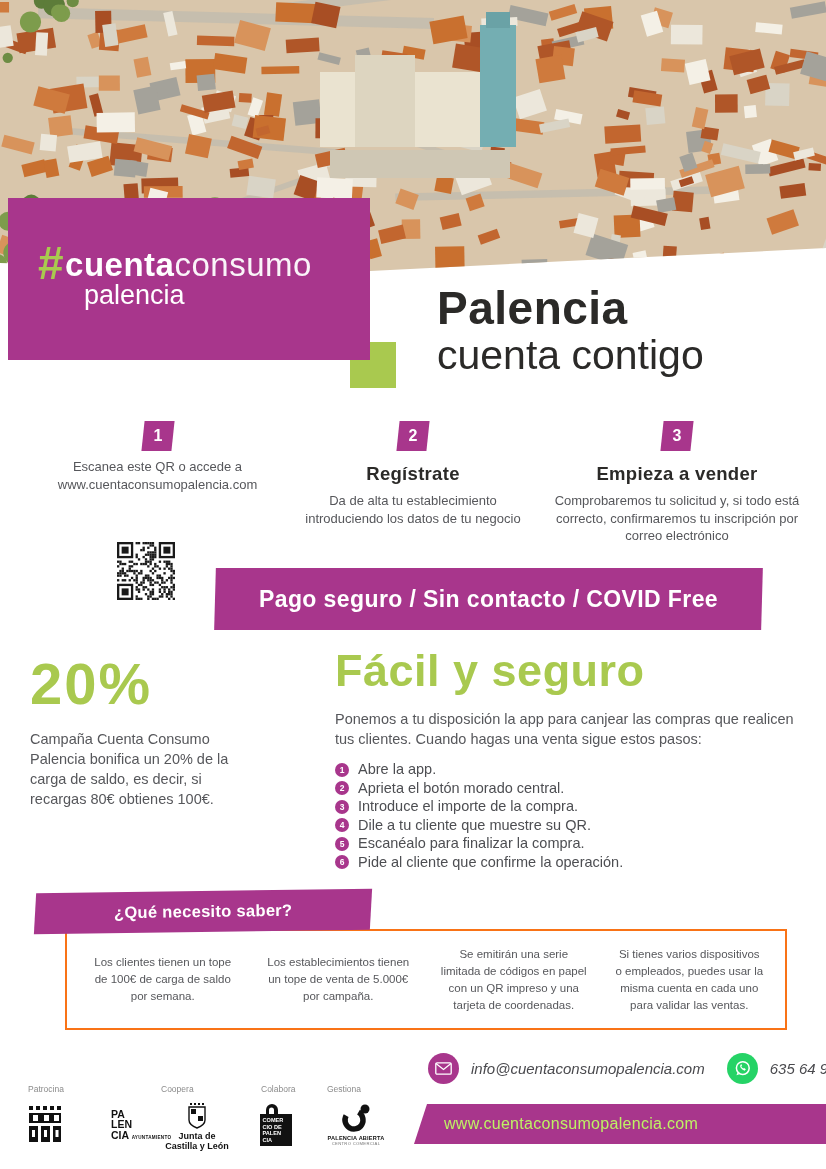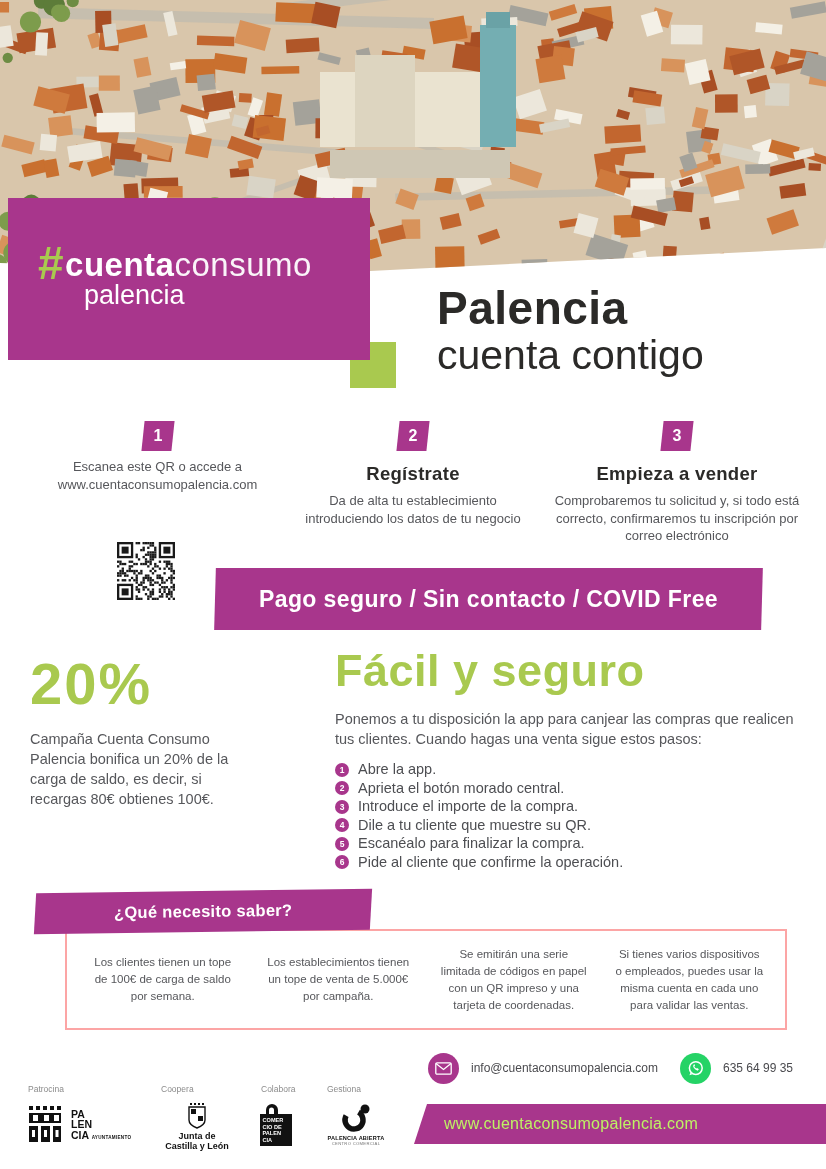--- a/index.html
+++ b/index.html
@@ -55,36 +55,36 @@
   .howto .intro{margin:12px 0 0 0;font-size:14.5px;line-height:20px;color:#56575b;width:460px;}
   .howto ol{list-style:none;margin:13px 0 0 0;padding:0;}
   .howto li{display:flex;align-items:center;margin-bottom:3.5px;font-size:14.5px;color:#4d4e52;line-height:15px;}
   .howto .num{flex:0 0 14px;width:14px;height:14px;border-radius:50%;background:#a8368c;color:#fff;
               font-size:8.5px;font-weight:bold;text-align:center;line-height:14px;margin-right:9px;}
 
   
   .faq-banner{position:absolute;left:35px;top:891px;width:336px;height:41px;background:#a8368c;z-index:3;
               transform:rotate(-.8deg) skewX(-4deg);display:flex;align-items:center;justify-content:center;}
   .faq-banner span{transform:skewX(4deg);color:#fff;font-weight:bold;font-size:16.5px;letter-spacing:.3px;}
-  .faq-box{position:absolute;left:65px;top:929px;width:722px;height:101px;border:2px solid #fca5a5;z-index:2;
+  .faq-box{position:absolute;left:65px;top:929px;width:722px;height:101px;border:2px solid #f97316;z-index:2;
            background:#fff;display:flex;align-items:center;padding:0 8px;box-sizing:border-box;}
   .faq-col{flex:1;padding:0 13px;font-size:11.5px;line-height:17px;color:#56575b;text-align:center;}
 
   
   .contact{position:absolute;left:428px;top:1051px;width:370px;height:34px;z-index:2;
            display:flex;align-items:center;}
   .contact .circ{width:31px;height:31px;border-radius:50%;display:flex;align-items:center;justify-content:center;flex:0 0 31px;}
   .contact .email-circ{background:#a8368c;}
   .contact .wa-circ{background:#25d366;margin-left:22px;}
-  .contact .ctext{font-size:12px;color:#4a4a4e;margin-left:12px;white-space:nowrap;}
+  .contact .ctext{font-size:15px;color:#4a4a4e;margin-left:12px;white-space:nowrap;font-style:italic;}
 
   
   .sponsor-label{position:absolute;font-size:8.5px;color:#8b8b8b;z-index:2;top:1084px;}
   .lab-0{left:28px;} .lab-1{left:161px;} .lab-2{left:261px;} .lab-3{left:327px;}
-  .sponsor-logo{position:absolute;z-index:2;}
+  .sponsor-logo{position:absolute;z-index:2;gap:40px;}
   .logo-ayto{left:28px;top:1105px;display:flex;align-items:flex-end;}
   .ayto-text{margin-left:5px;line-height:10.5px;font-weight:bold;font-size:10.5px;color:#111;}
   .ayto-text .suffix{font-size:4.6px;font-weight:bold;letter-spacing:.3px;}
   .logo-junta{left:157px;top:1103px;width:80px;text-align:center;}
   .junta-text{font-size:9px;font-weight:bold;color:#111;line-height:10px;margin-top:2px;}
   .logo-comercio{left:258px;top:1104px;}
   .logo-abierta{left:322px;top:1104px;width:68px;text-align:center;}
   .abierta-t1{font-size:5.6px;font-weight:bold;color:#111;margin-top:1px;letter-spacing:.2px;}
   .abierta-t2{font-size:4.2px;color:#777;letter-spacing:.3px;}
 

